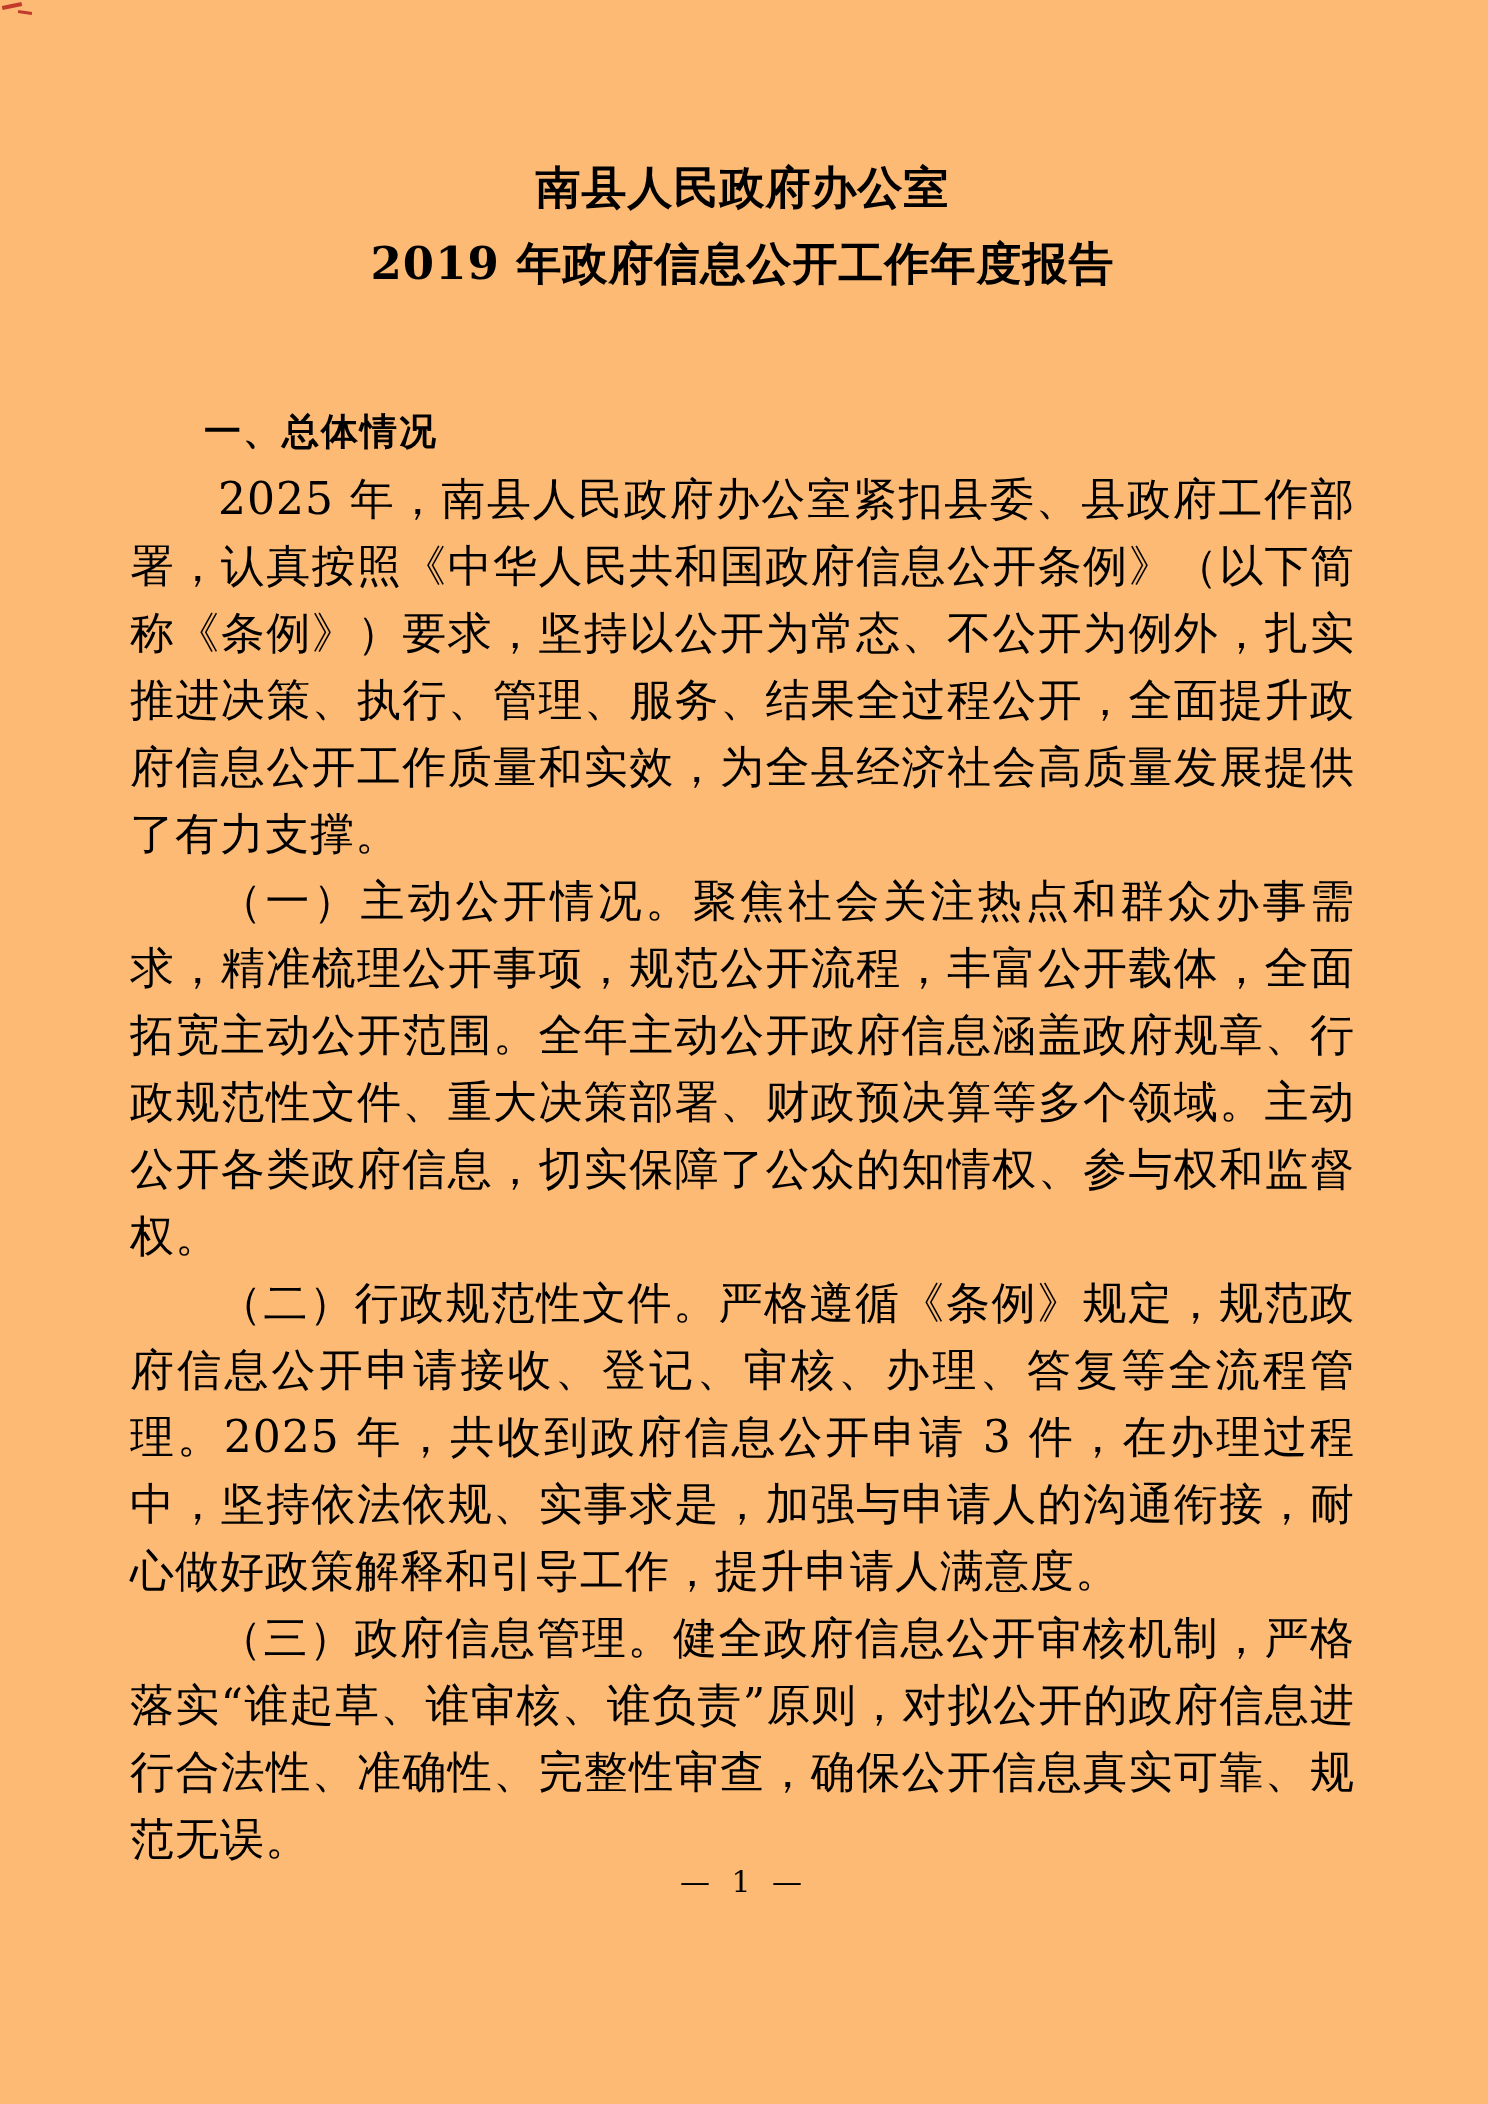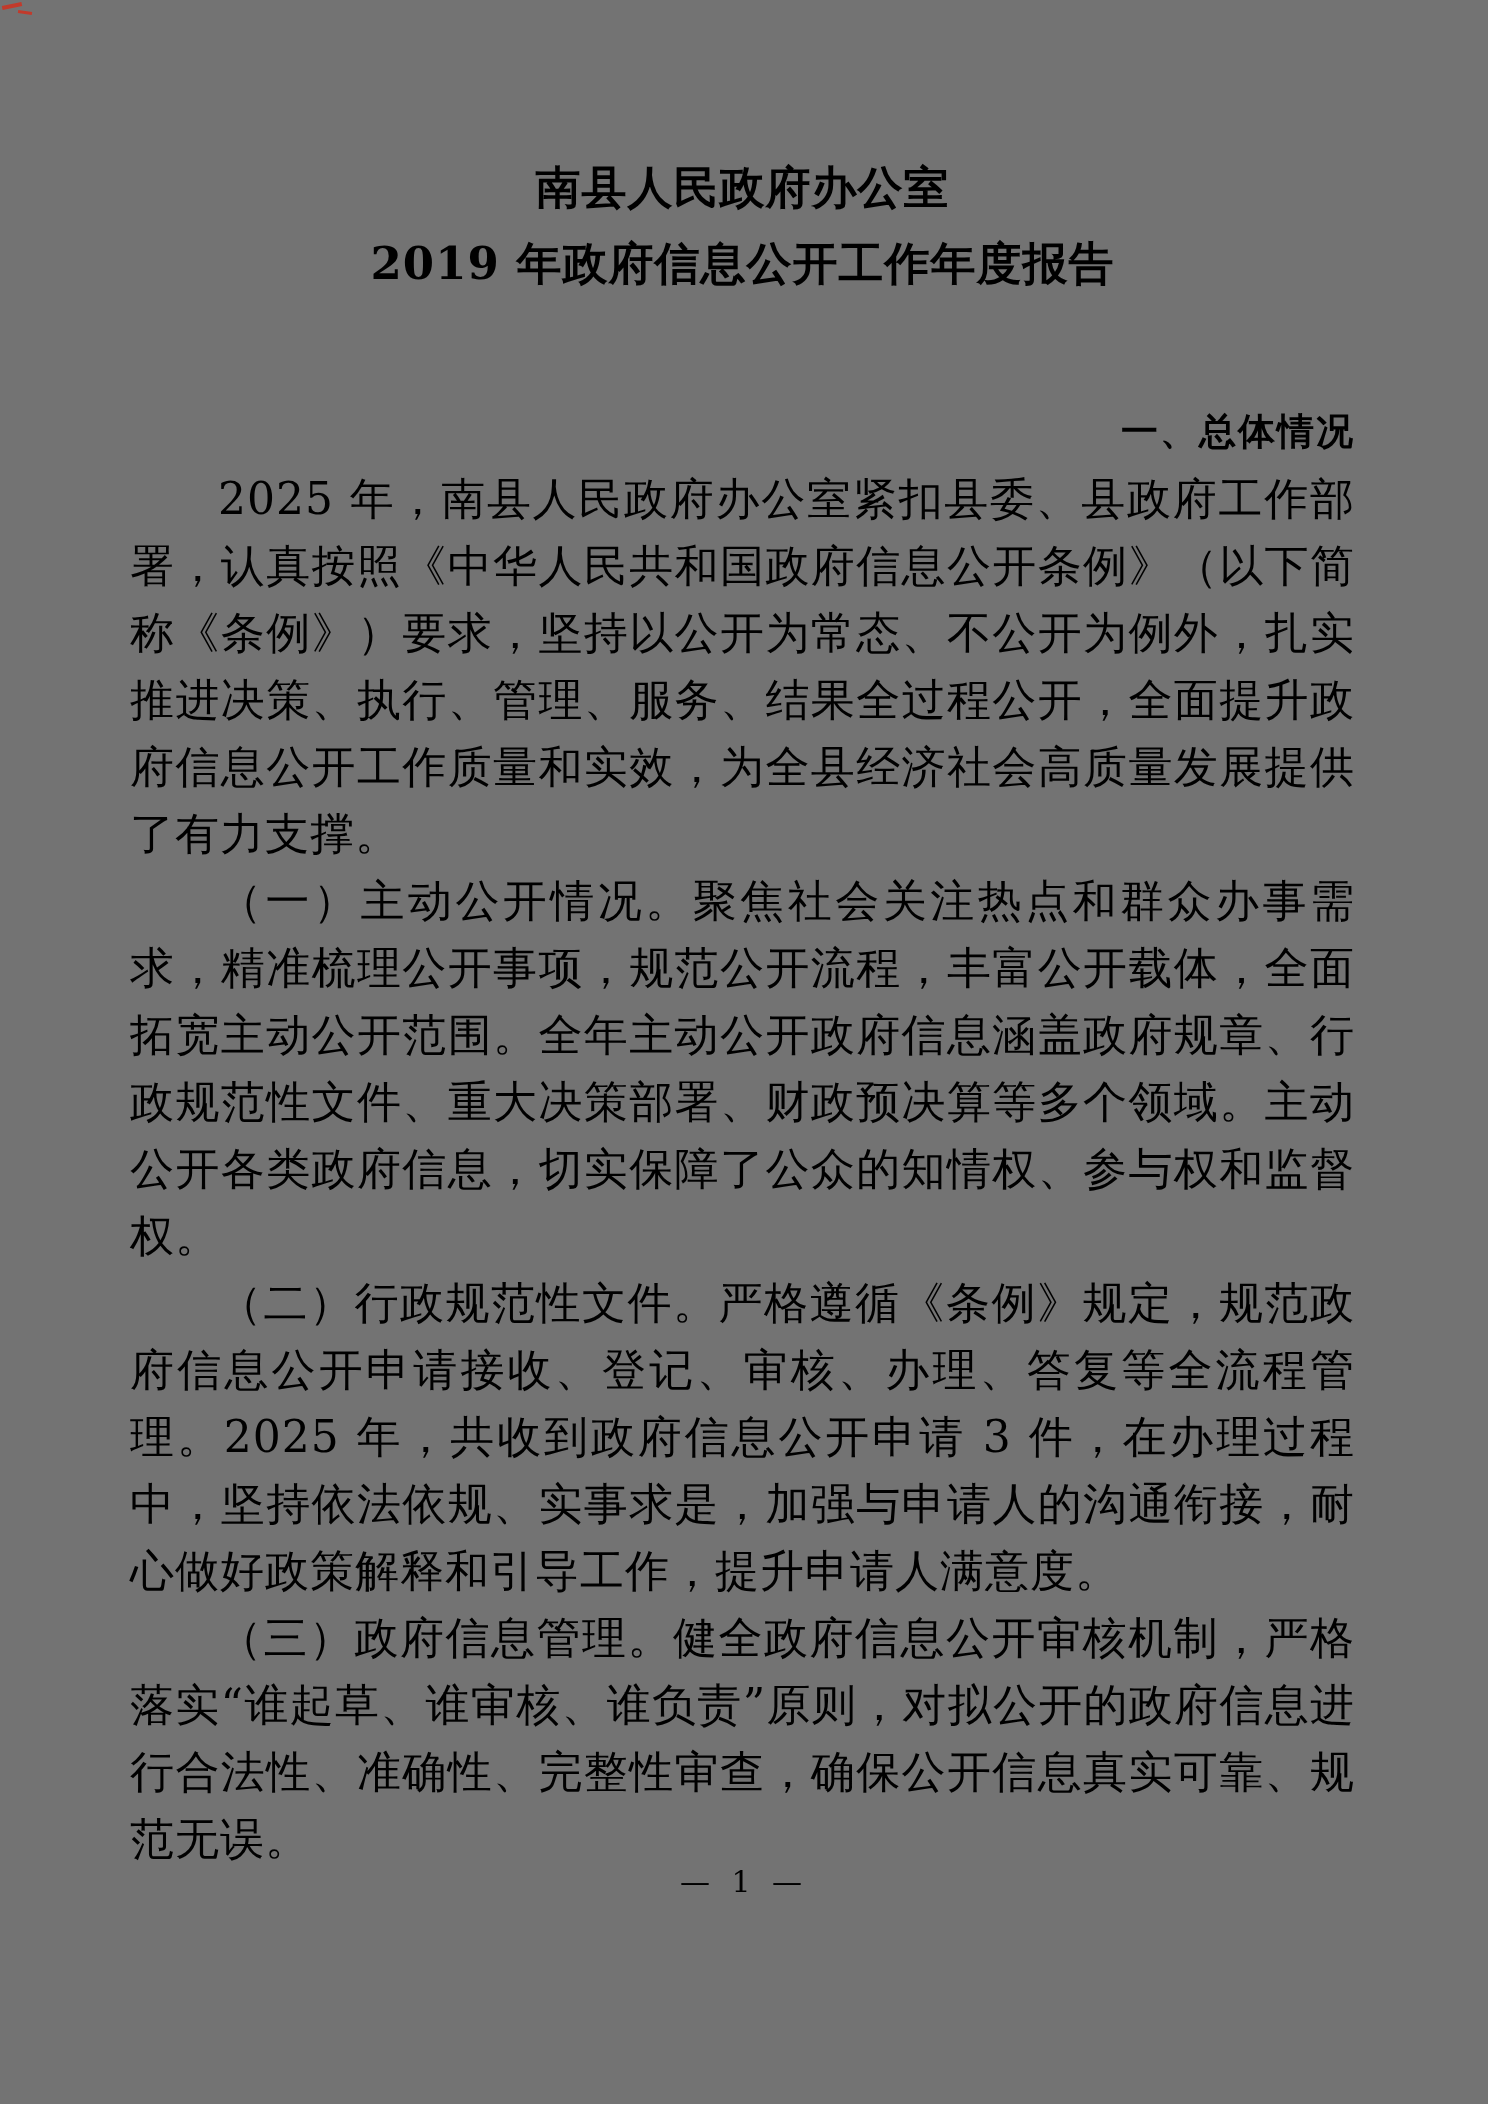--- a/index.html
+++ b/index.html
@@ -4,21 +4,21 @@
 <style>
   html, body {
     margin: 0;
     padding: 0;
     background: #ffffff;
   }
   .page {
     position: relative;
     width: 1488px;
     height: 2104px;
-    background: #737373;
+    background: #fdba74;
     box-sizing: border-box;
     padding: 150px 133px 0 130px;
     overflow: hidden;
     font-family: "DejaVu Serif", serif;
     color: #000000;
   }
   .corner-artifact {
     position: absolute;
     top: 3px;
     left: 2px;
@@ -45,21 +45,20 @@
     display: block;
   }
   .section-heading {
     margin: 0;
     font-size: 37px;
     line-height: 67px;
     font-weight: bold;
     font-family: "DejaVu Sans", sans-serif;
     text-indent: 2em;
     letter-spacing: 2px;
-    text-align: right;
   }
   .body-para {
     margin: 0;
     font-size: 44px;
     line-height: 67px;
     font-family: "DejaVu Serif", serif;
     font-weight: normal;
     text-align: justify;
     text-justify: inter-ideograph;
     text-indent: 2em;

